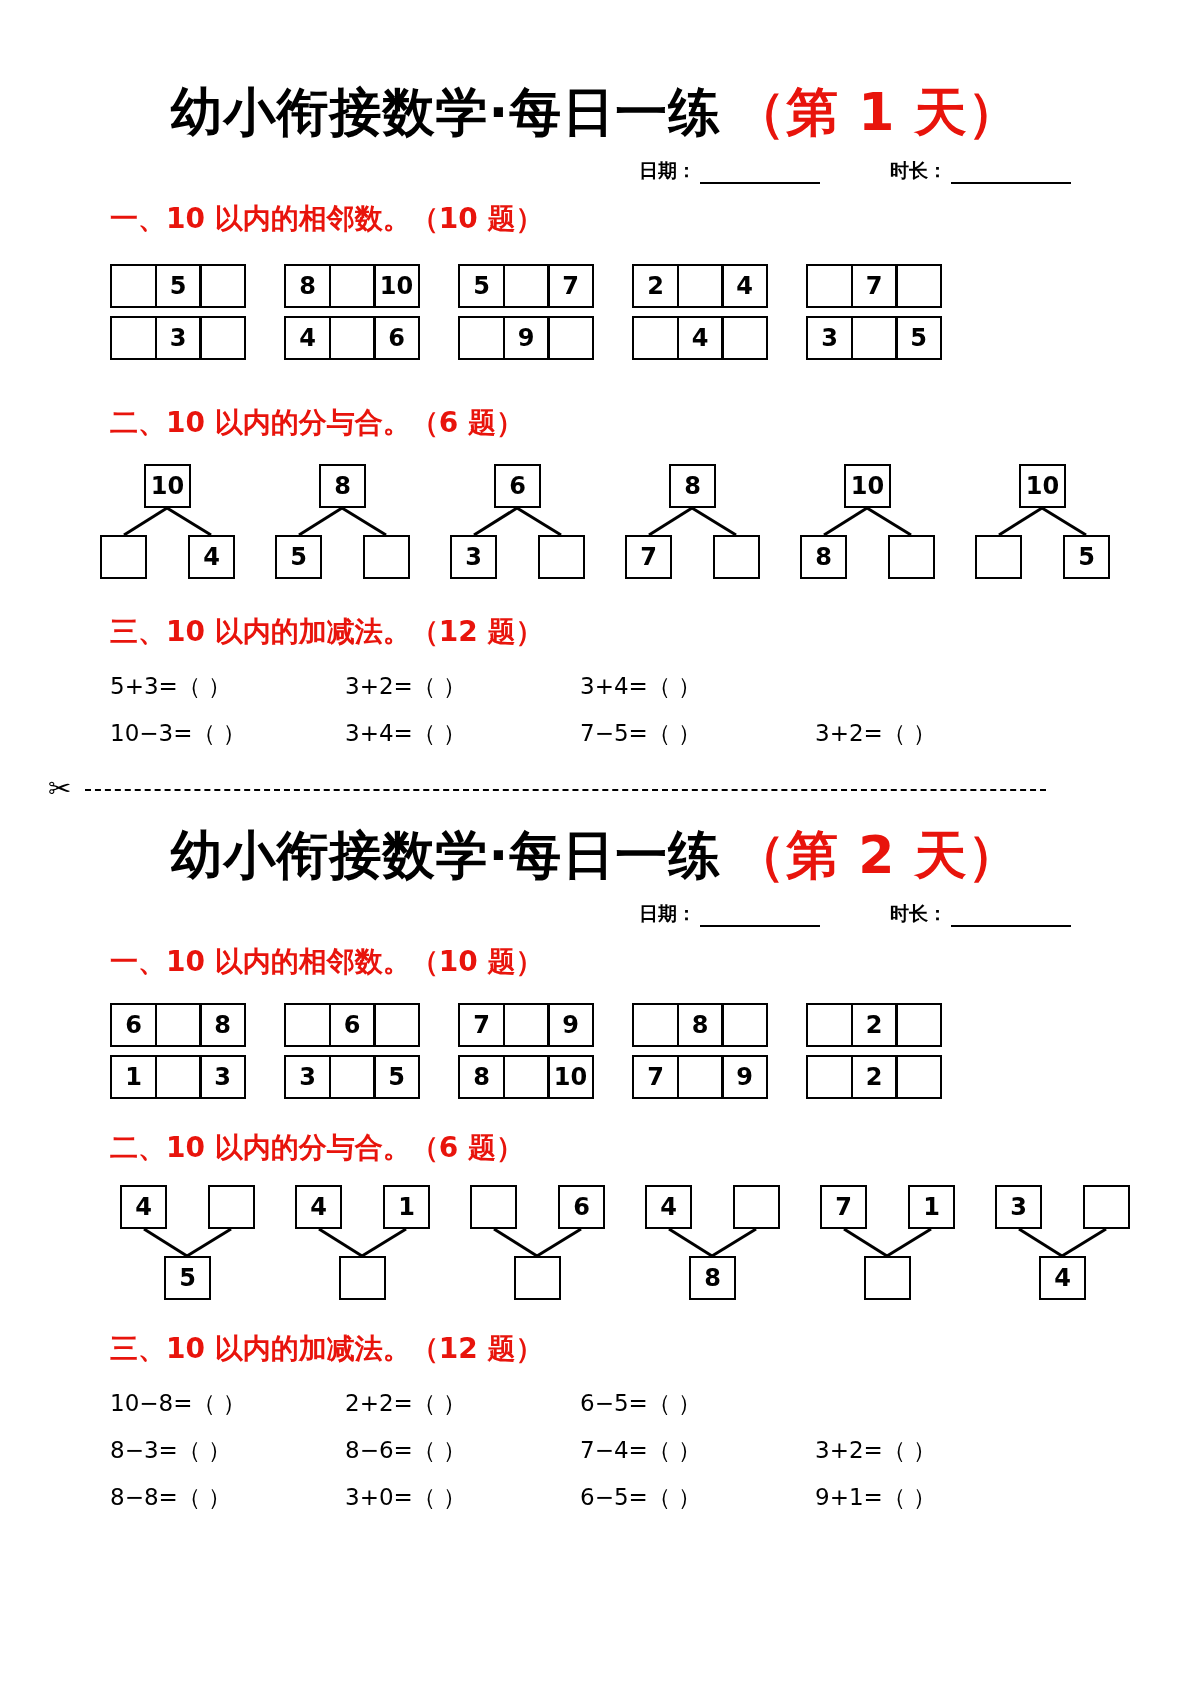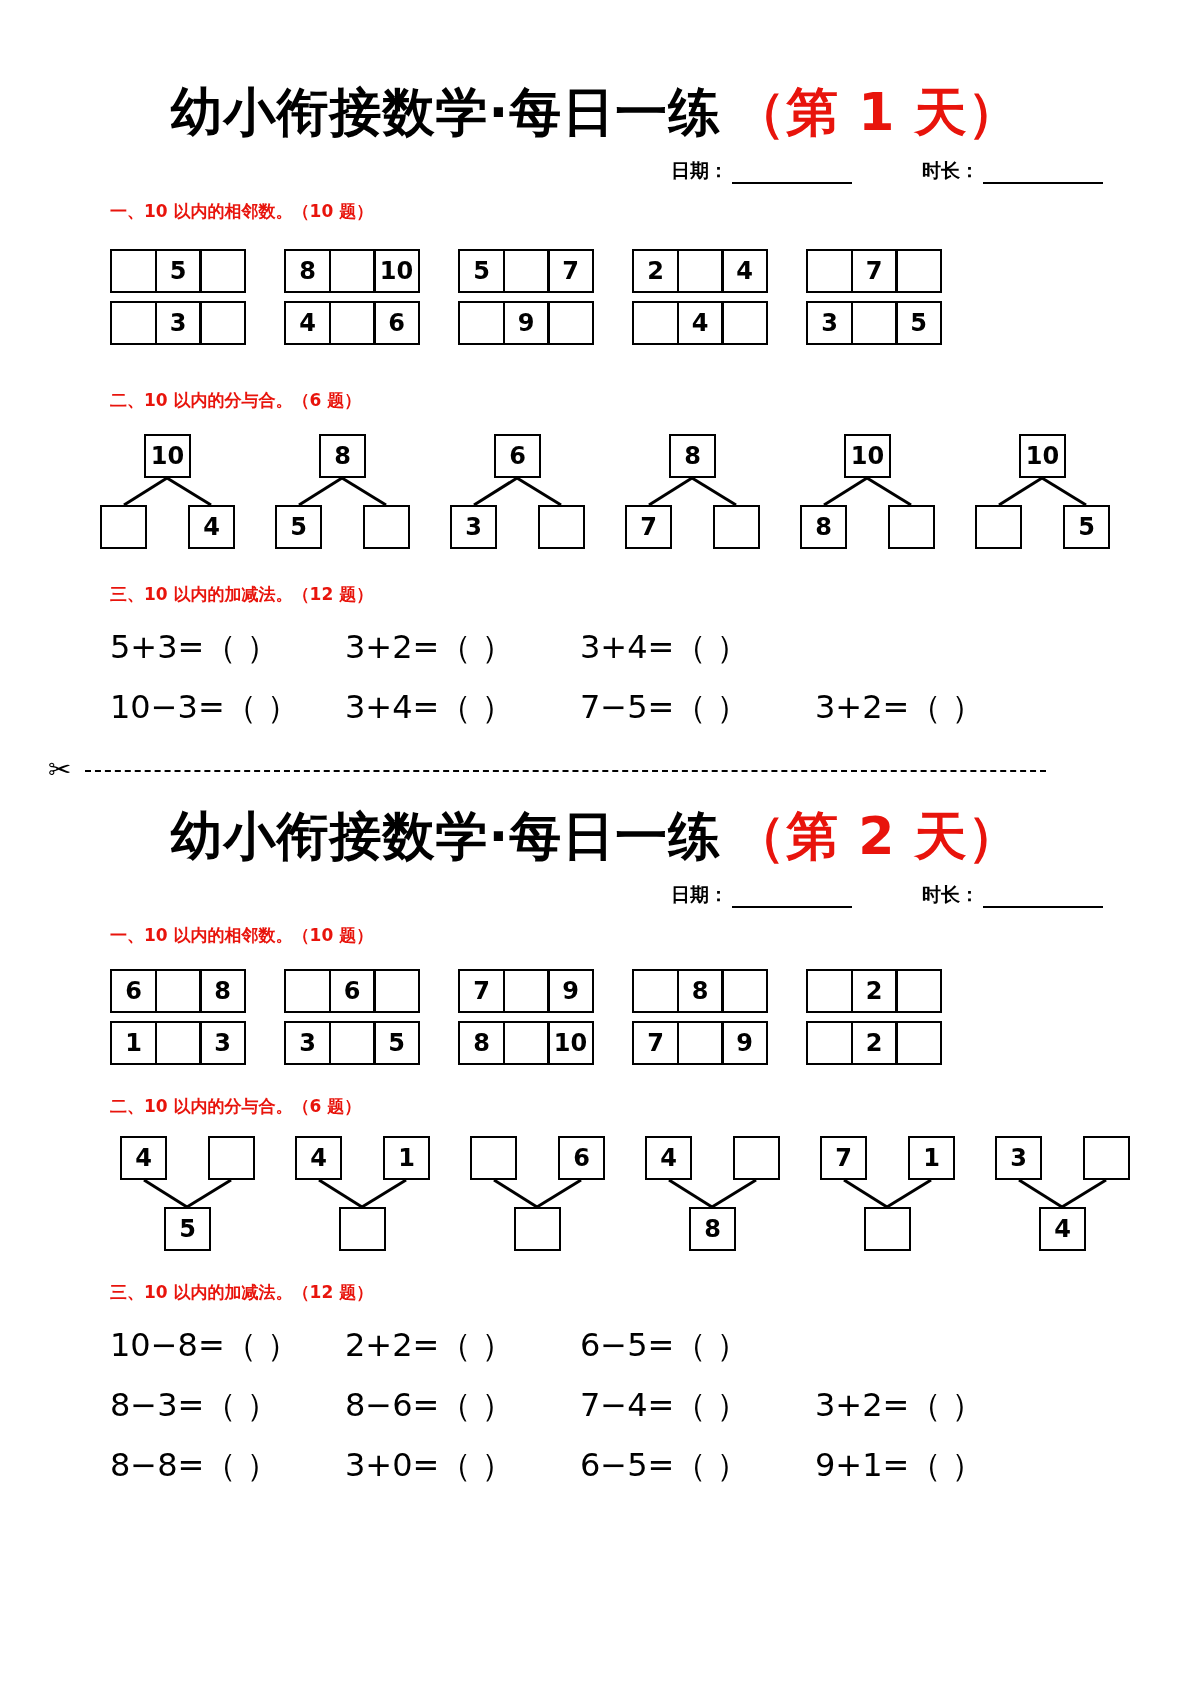--- a/index.html
+++ b/index.html
@@ -41,21 +41,21 @@
   .title-day {
     color: #e8140c;
     margin-left: 12px;
   }
 
   
   .meta-row {
     display: flex;
     justify-content: flex-end;
     align-items: flex-end;
-    padding-right: 88px;
+    padding-right: 120px;
     margin-top: 10px;
     font-size: 19px;
     font-weight: bold;
     white-space: nowrap;
   }
   .meta-item {
     display: flex;
     align-items: flex-end;
     margin-left: 70px;
   }
@@ -63,21 +63,21 @@
   .meta-line {
     display: inline-block;
     width: 120px;
     border-bottom: 2px solid #000;
     height: 16px;
   }
 
   
   .sec-head {
     color: #e8140c;
-    font-size: 17px;
+    font-size: 28px;
     font-weight: bold;
     padding-left: 110px;
     white-space: nowrap;
   }
 
   
   .neigh-rows {
     padding-left: 110px;
   }
   .neigh-row {
@@ -139,21 +139,21 @@
   .tree.inv .top { left: 44px; top: 71px; }
   .tree.inv .bl  { left: 0;    top: 0; }
   .tree.inv .br  { left: 88px; top: 0; }
 
   
   .eq-block {
     padding-left: 110px;
   }
   .eq-row {
     display: flex;
-    font-size: 32px;
+    font-size: 23px;
     white-space: nowrap;
   }
   .eq-row + .eq-row { margin-top: 16px; }
   .eq {
     width: 235px;
     font-family: "DejaVu Sans", "Liberation Sans", sans-serif;
   }
 
   
   .cutline {

